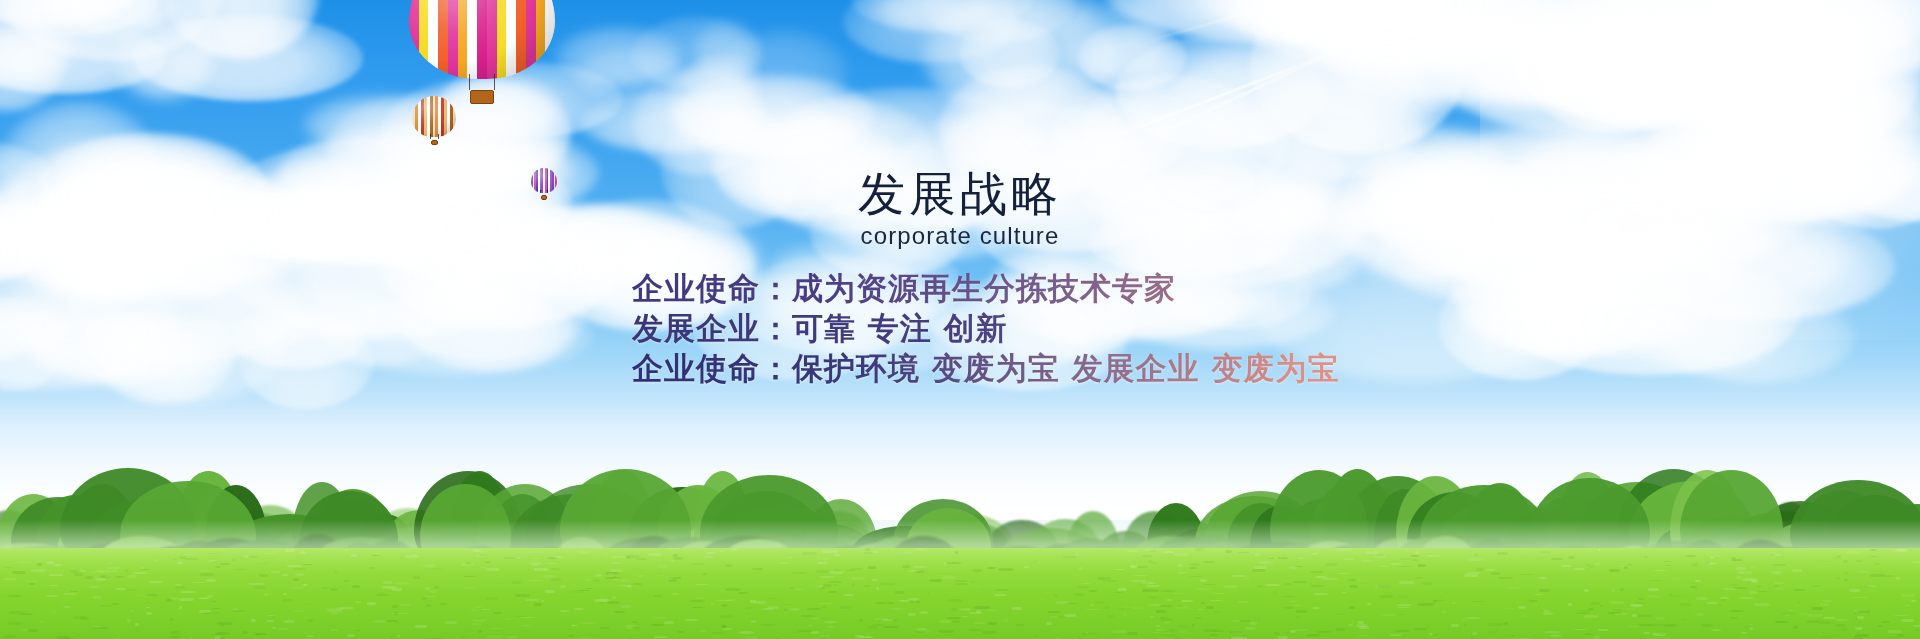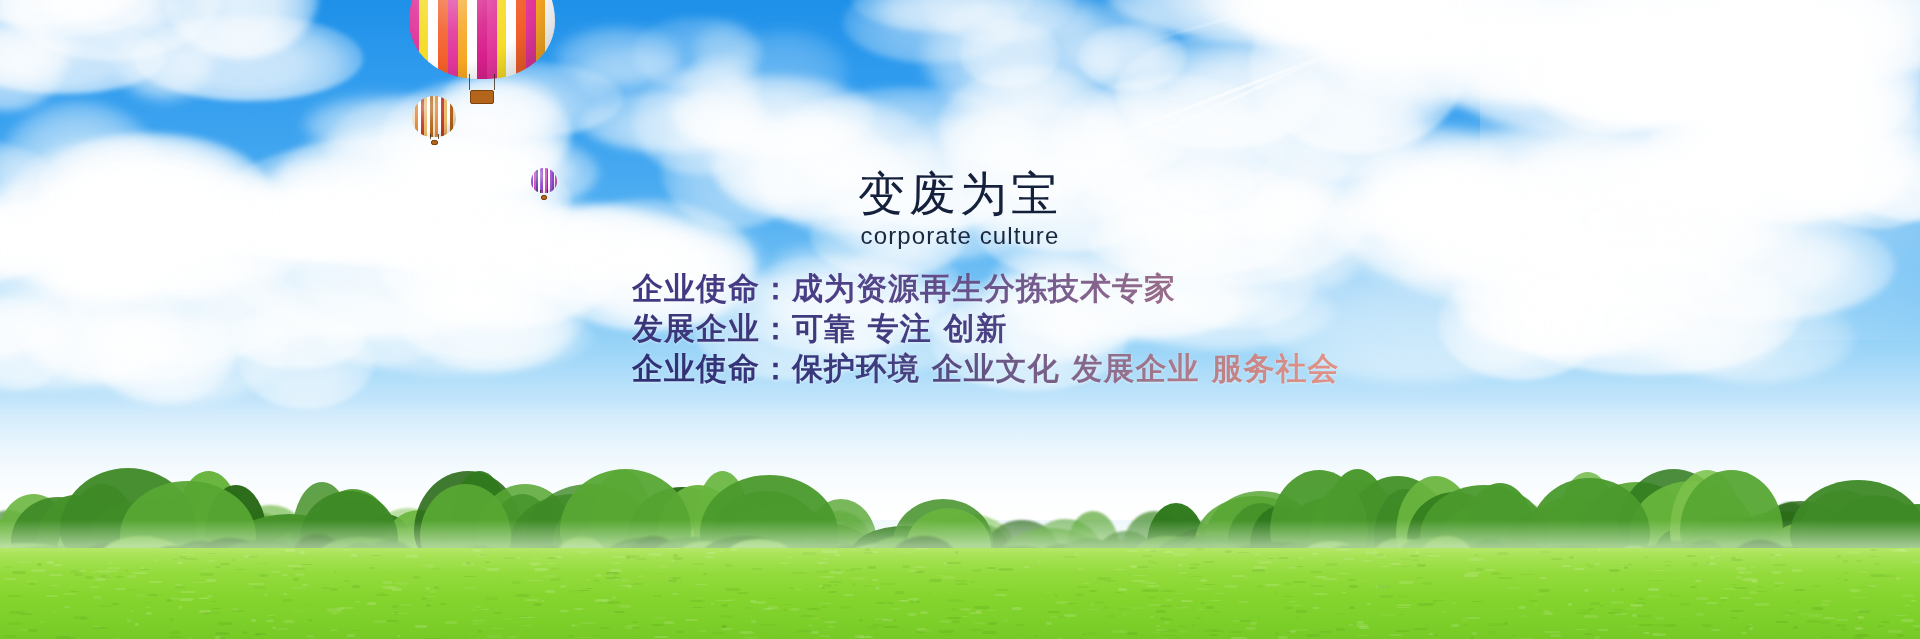--- a/index.html
+++ b/index.html
@@ -1666,21 +1666,21 @@
         <div class="grass-blade dark" style="left:1649px;top:32px;width:14px;height:1.2px;opacity:0.51;"></div>
         <div class="grass-blade dark" style="left:1663px;top:83px;width:5px;height:1.4px;opacity:0.34;"></div>
         <div class="grass-blade" style="left:1695px;top:32px;width:6px;height:2.1px;opacity:0.80;"></div>
         <div class="grass-blade" style="left:1357px;top:73px;width:7px;height:3.2px;opacity:0.75;"></div>
         <div class="grass-blade" style="left:572px;top:76px;width:3px;height:2.9px;opacity:0.37;"></div>
         <div class="grass-blade dark" style="left:1881px;top:73px;width:9px;height:1.6px;opacity:0.62;"></div>
       </div>
   </div>
 
   <div class="headings">
-    <div class="title-main">变废为宝</div>
+    <div class="title-main">发展战略</div>
     <div class="title-sub">corporate culture</div>
     <div class="slogans">
       <div class="slogan l1">企业使命：成为资源再生分拣技术专家</div>
       <div class="slogan l2">发展企业：可靠 专注 创新</div>
-      <div class="slogan l3">企业使命：保护环境 企业文化 发展企业 服务社会</div>
+      <div class="slogan l3">企业使命：保护环境 变废为宝 发展企业 变废为宝</div>
     </div>
   </div>
 </div>
 
 </body></html>

